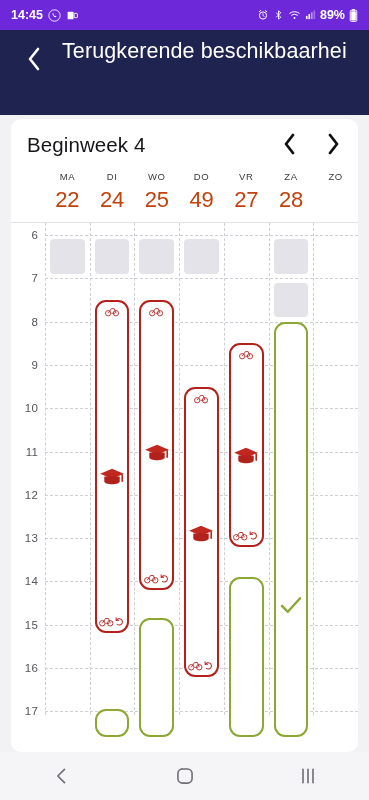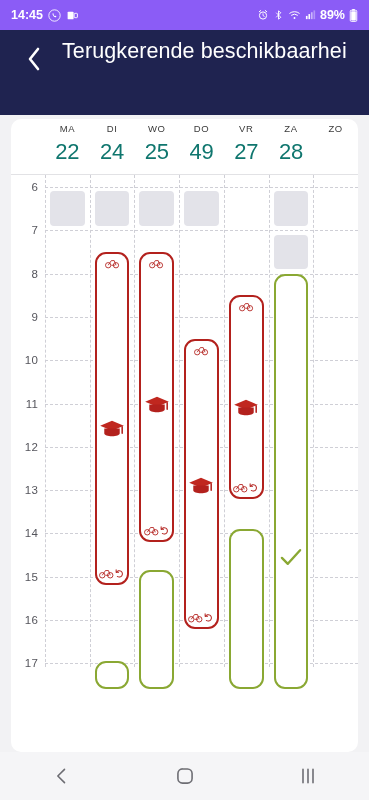--- a/index.html
+++ b/index.html
@@ -6,21 +6,21 @@
   html, body {
     width: 369px; height: 800px;
     background: #ffffff;
     font-family: "Liberation Sans", sans-serif;
     overflow: hidden;
   }
   .phone { position: relative; width: 369px; height: 800px; background: #f2f2f4; }
 
   
   .statusbar {
-    height: 30px; background: #8b5cf6; color: #ffffff;
+    height: 30px; background: #6d28d9; color: #ffffff;
     display: flex; align-items: center; justify-content: space-between;
     padding: 0 11px; font-size: 12.5px; font-weight: 700;
   }
   .sb-left { display: flex; align-items: center; gap: 5px; }
   .sb-right { display: flex; align-items: center; gap: 4px; font-size: 12.5px; font-weight: 700; }
   .sb-ico { display: inline-flex; align-items: center; justify-content: center; }
 
   
   .appbar {
     background: #1f2350; color: #fff; height: 85px;
@@ -57,21 +57,21 @@
   
   .days-row, .dates-row {
     display: grid; grid-template-columns: 34px repeat(7, 1fr);
   }
   .days-row { margin-top: 4px; }
   .dow {
     text-align: center; font-size: 9.5px; color: #3a3a3a;
     letter-spacing: .6px; font-weight: 400;
   }
   .dnum {
-    text-align: center; font-size: 22px; color: #0f766e; font-weight: 400;
+    text-align: center; font-size: 22px; color: #c2410c; font-weight: 400;
     padding-top: 5px; letter-spacing: -.2px;
   }
   .head-sep { height: 1px; background: #e2e2e5; margin-top: 9px; }
 
   
   .gridwrap { position: relative; height: 492px; }
   .hourlabels { position: absolute; left: 0; top: 0; width: 34px; height: 100%; }
   .hourlabel {
     position: absolute; right: 7px; font-size: 11.5px; color: #55555c;
     transform: translateY(-50%); letter-spacing: .2px;
@@ -178,20 +178,33 @@
     <div class="back-btn">
       <svg width="17" height="28" viewBox="0 0 17 28">
         <path d="M13 4L5 14l8 10" fill="none" stroke="#fff" stroke-width="2.6" stroke-linecap="round" stroke-linejoin="round"></path>
       </svg>
     </div>
     <div class="appbar-title">Terugkerende beschikbaarhei</div>
   </div>
 
   <div class="card">
 
+    <div class="cal-head">
+      <div class="cal-title">Beginweek 4</div>
+      <div class="nav-prev">
+        <svg width="17" height="24" viewBox="0 0 17 24">
+          <path d="M12 3L5 12l7 9" fill="none" stroke="#101014" stroke-width="2.8" stroke-linecap="round" stroke-linejoin="round"></path>
+        </svg>
+      </div>
+      <div class="nav-next">
+        <svg width="17" height="24" viewBox="0 0 17 24">
+          <path d="M5 3l7 9-7 9" fill="none" stroke="#101014" stroke-width="2.8" stroke-linecap="round" stroke-linejoin="round"></path>
+        </svg>
+      </div>
+    </div>
 
     <div class="days-row">
       <div></div>
       <div class="dow">MA</div>
       <div class="dow">DI</div>
       <div class="dow">WO</div>
       <div class="dow">DO</div>
       <div class="dow">VR</div>
       <div class="dow">ZA</div>
       <div class="dow">ZO</div>

